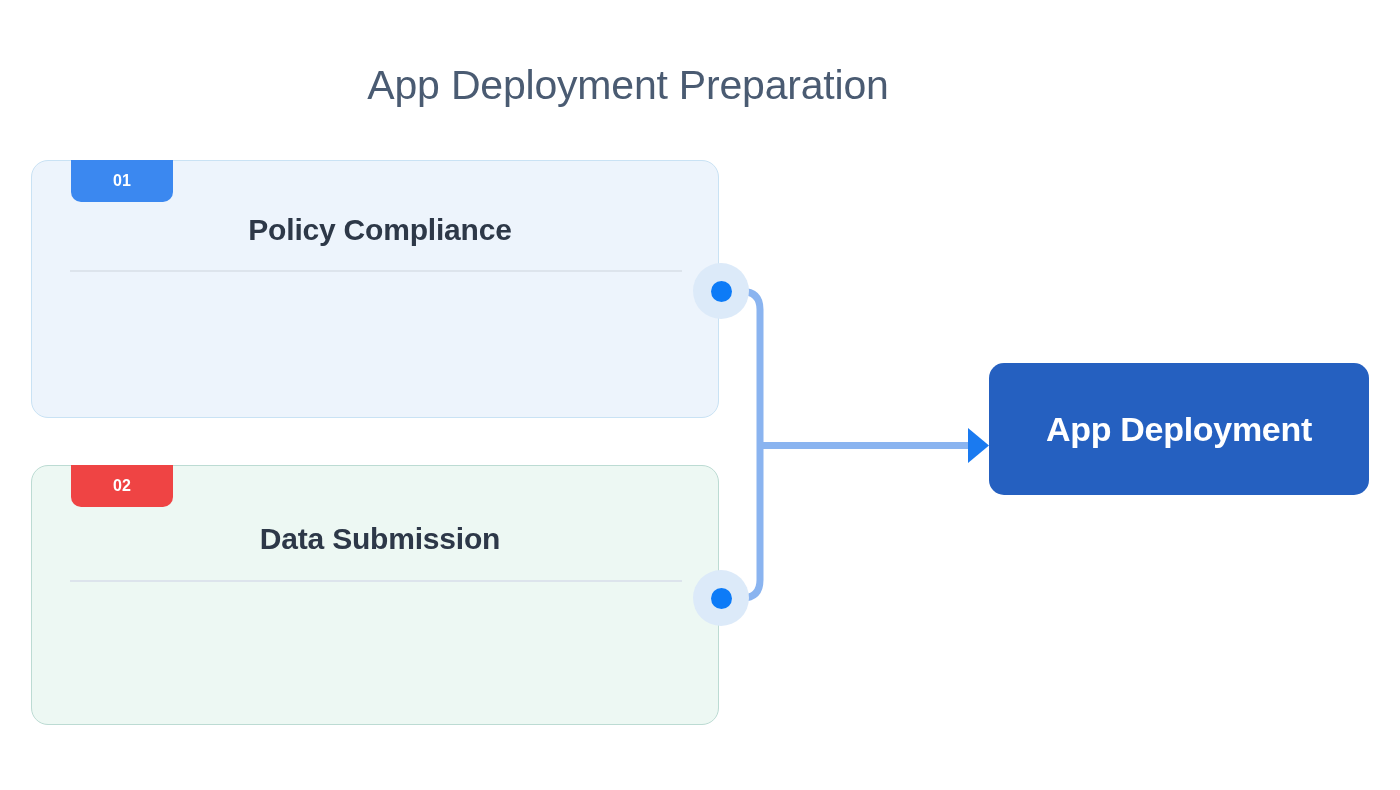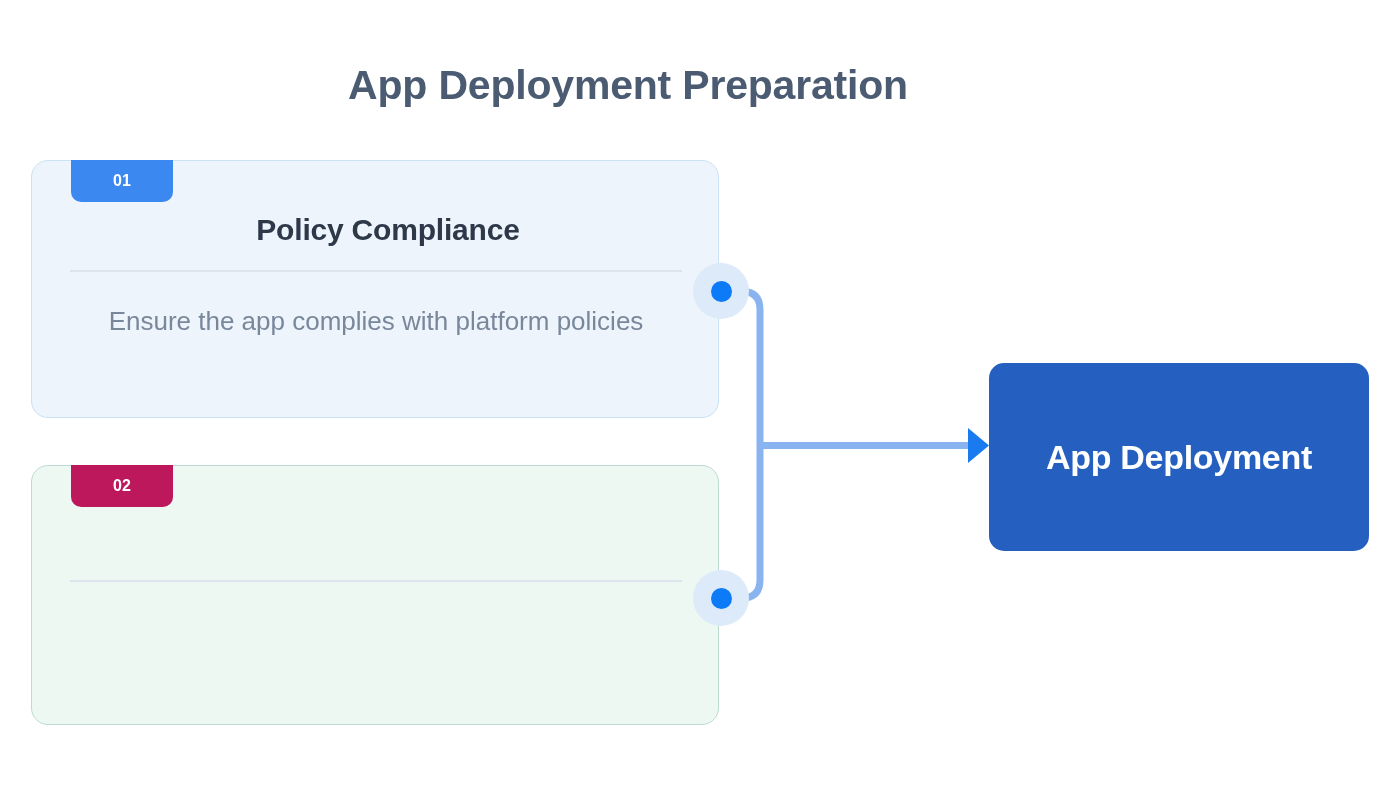--- a/index.html
+++ b/index.html
@@ -17,21 +17,21 @@
   }
 
   
   #page-title {
     position: absolute;
     left: 0;
     top: 62px;
     width: 1256px;
     text-align: center;
     font-size: 41px;
-    font-weight: bold;
+    font-weight: normal;
     color: #4a5b72;
     letter-spacing: -0.2px;
   }
 
   
   .step-card {
     position: absolute;
     left: 31px;
     width: 688px;
     border-radius: 17px;
@@ -59,25 +59,25 @@
     border-radius: 0 0 10px 10px;
     color: #ffffff;
     font-size: 16px;
     font-weight: bold;
     display: flex;
     align-items: center;
     justify-content: center;
     box-sizing: border-box;
   }
   .badge-blue { background: #3b88f0; }
-  .badge-teal { background: #be185d; }
+  .badge-teal { background: #ef4444; }
 
   .step-title {
     position: absolute;
-    left: 12px;
+    left: 4px;
     width: 688px;
     text-align: center;
     font-size: 30px;
     font-weight: bold;
     color: #2d3848;
     letter-spacing: -0.2px;
   }
   .card-1 .step-title { top: 52px; }
   .card-2 .step-title { top: 56px; }
 
@@ -133,21 +133,21 @@
     height: 790px;
     pointer-events: none;
   }
 
   
   #deployment-box {
     position: absolute;
     left: 989px;
     top: 363px;
     width: 380px;
-    height: 188px;
+    height: 132px;
     border-radius: 15px;
     background: #2560c0;
     display: flex;
     align-items: center;
     justify-content: center;
   }
   #deployment-label {
     color: #ffffff;
     font-size: 34px;
     font-weight: bold;
@@ -165,25 +165,25 @@
 
   <path d="M 760 445.5 H 973" fill="none" stroke="#8ab4f0" stroke-width="7" stroke-linecap="butt"></path>
 
   <path d="M 968 428 L 989 445.5 L 968 463 Z" fill="#1a7af0"></path>
 </svg>
 
 <div class="step-card card-1">
   <div class="step-badge badge-blue">01</div>
   <div class="step-title">Policy Compliance</div>
   <div class="step-divider"></div>
-  <div class="step-desc">Ensure the app complies with platform policies</div>
 </div>
 
 <div class="step-card card-2">
   <div class="step-badge badge-teal">02</div>
+  <div class="step-title">Data Submission</div>
   <div class="step-divider"></div>
 </div>
 
 <div class="node-halo halo-1"></div>
 <div class="node-dot dot-1"></div>
 <div class="node-halo halo-2"></div>
 <div class="node-dot dot-2"></div>
 
 <div id="deployment-box">
   <span id="deployment-label">App Deployment</span>

